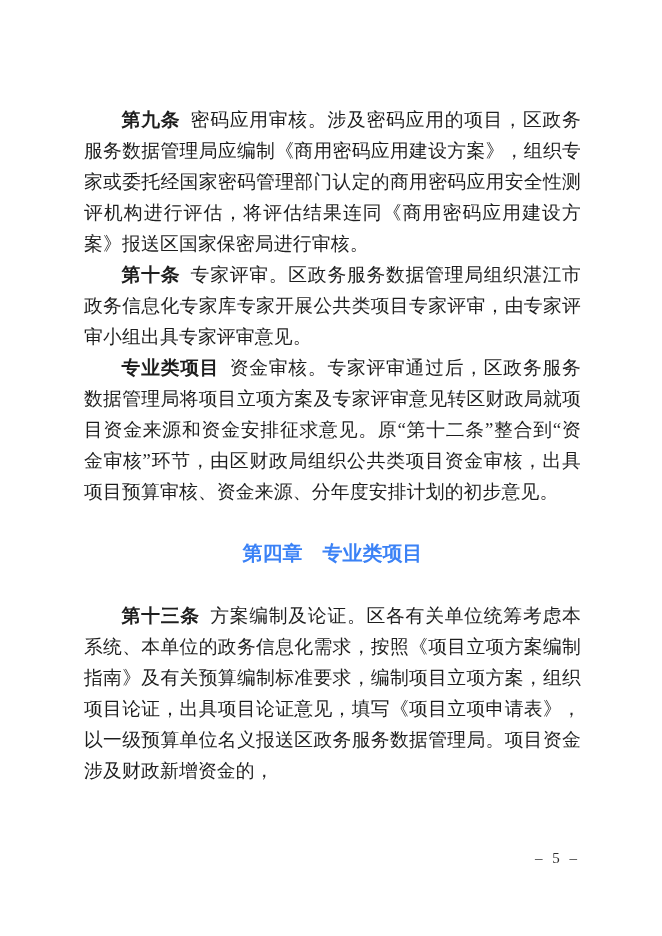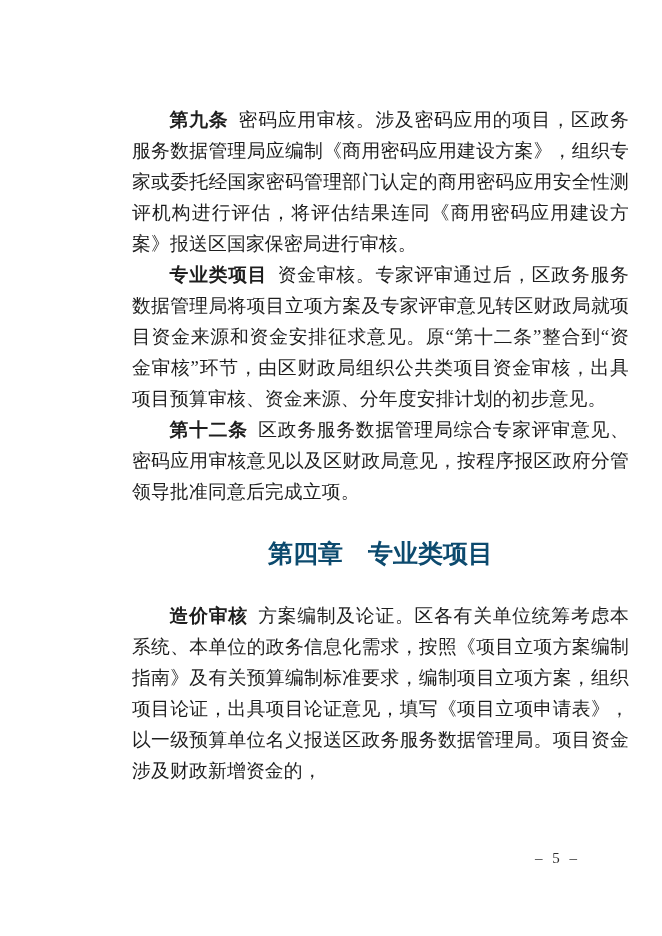--- a/index.html
+++ b/index.html
@@ -14,69 +14,68 @@
     background: #ffffff;
     overflow: hidden;
     font-family: "Liberation Serif", "DejaVu Serif", serif;
     color: #1e1e1e;
   }
   .content {
     position: absolute;
     left: 84px;
     top: 104px;
     width: 497px;
-    margin-left: 48px;
   }
   .article {
     margin: 0;
     font-size: 18.8px;
     line-height: 31px;
     text-align: justify;
     text-justify: inter-character;
     text-indent: 2em;
     letter-spacing: 0.2px;
   }
   .art-label {
     font-weight: bold;
     font-family: "Liberation Sans", "DejaVu Sans", sans-serif;
     margin-right: 0.55em;
   }
   .chapter-title {
     margin: 31px 0;
-    font-size: 25px;
+    font-size: 20px;
     line-height: 31px;
     font-weight: bold;
     font-family: "Liberation Sans", "DejaVu Sans", sans-serif;
     text-align: center;
     text-indent: 0;
-    color: #0c4a6e;
+    color: #3b82f6;
   }
   .page-number {
     position: absolute;
     top: 850px;
     right: 82px;
     font-size: 15px;
     letter-spacing: 3px;
     color: #2c2c2c;
     font-family: "Liberation Serif", "DejaVu Serif", serif;
   }
 </style>
 </head>
 <body>
 
 <div class="page">
   <main class="content">
 
     <p class="article"><strong class="art-label">第九条</strong><span>密码应用审核。涉及密码应用的项目，区政务服务数据管理局应编制《商用密码应用建设方案》，组织专家或委托经国家密码管理部门认定的商用密码应用安全性测评机构进行评估，将评估结果连同《商用密码应用建设方案》报送区国家保密局进行审核。</span></p>
 
+    <p class="article"><strong class="art-label">第十条</strong><span>专家评审。区政务服务数据管理局组织湛江市政务信息化专家库专家开展公共类项目专家评审，由专家评审小组出具专家评审意见。</span></p>
 
     <p class="article"><strong class="art-label">专业类项目</strong><span>资金审核。专家评审通过后，区政务服务数据管理局将项目立项方案及专家评审意见转区财政局就项目资金来源和资金安排征求意见。原“第十二条”整合到“资金审核”环节，由区财政局组织公共类项目资金审核，出具项目预算审核、资金来源、分年度安排计划的初步意见。</span></p>
 
-    <p class="article"><strong class="art-label">第十二条</strong><span>区政务服务数据管理局综合专家评审意见、密码应用审核意见以及区财政局意见，按程序报区政府分管领导批准同意后完成立项。</span></p>
 
     <h2 class="chapter-title">第四章　专业类项目</h2>
 
-    <p class="article"><strong class="art-label">造价审核</strong><span>方案编制及论证。区各有关单位统筹考虑本系统、本单位的政务信息化需求，按照《项目立项方案编制指南》及有关预算编制标准要求，编制项目立项方案，组织项目论证，出具项目论证意见，填写《项目立项申请表》，以一级预算单位名义报送区政务服务数据管理局。项目资金涉及财政新增资金的，</span></p>
+    <p class="article"><strong class="art-label">第十三条</strong><span>方案编制及论证。区各有关单位统筹考虑本系统、本单位的政务信息化需求，按照《项目立项方案编制指南》及有关预算编制标准要求，编制项目立项方案，组织项目论证，出具项目论证意见，填写《项目立项申请表》，以一级预算单位名义报送区政务服务数据管理局。项目资金涉及财政新增资金的，</span></p>
 
   </main>
 
   <div class="page-number">– 5 –</div>
 </div>
 
 </body></html>

